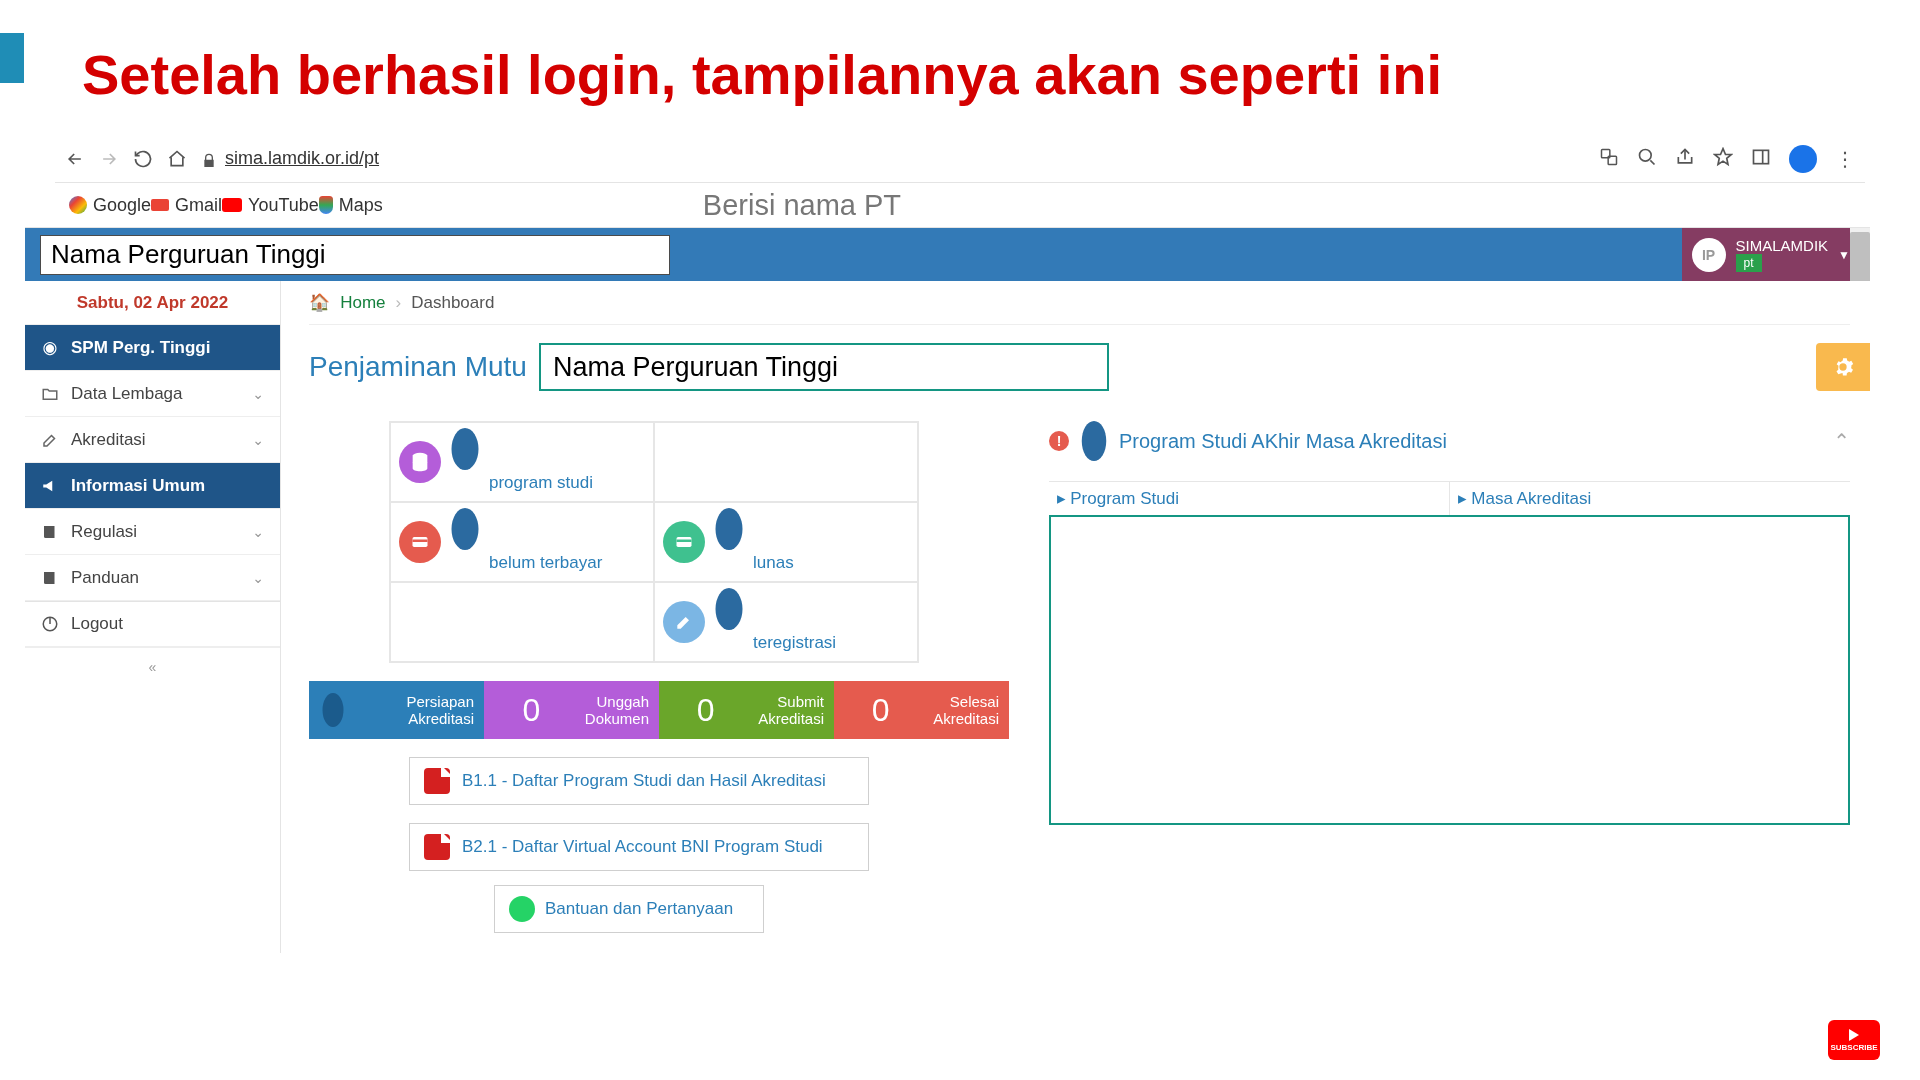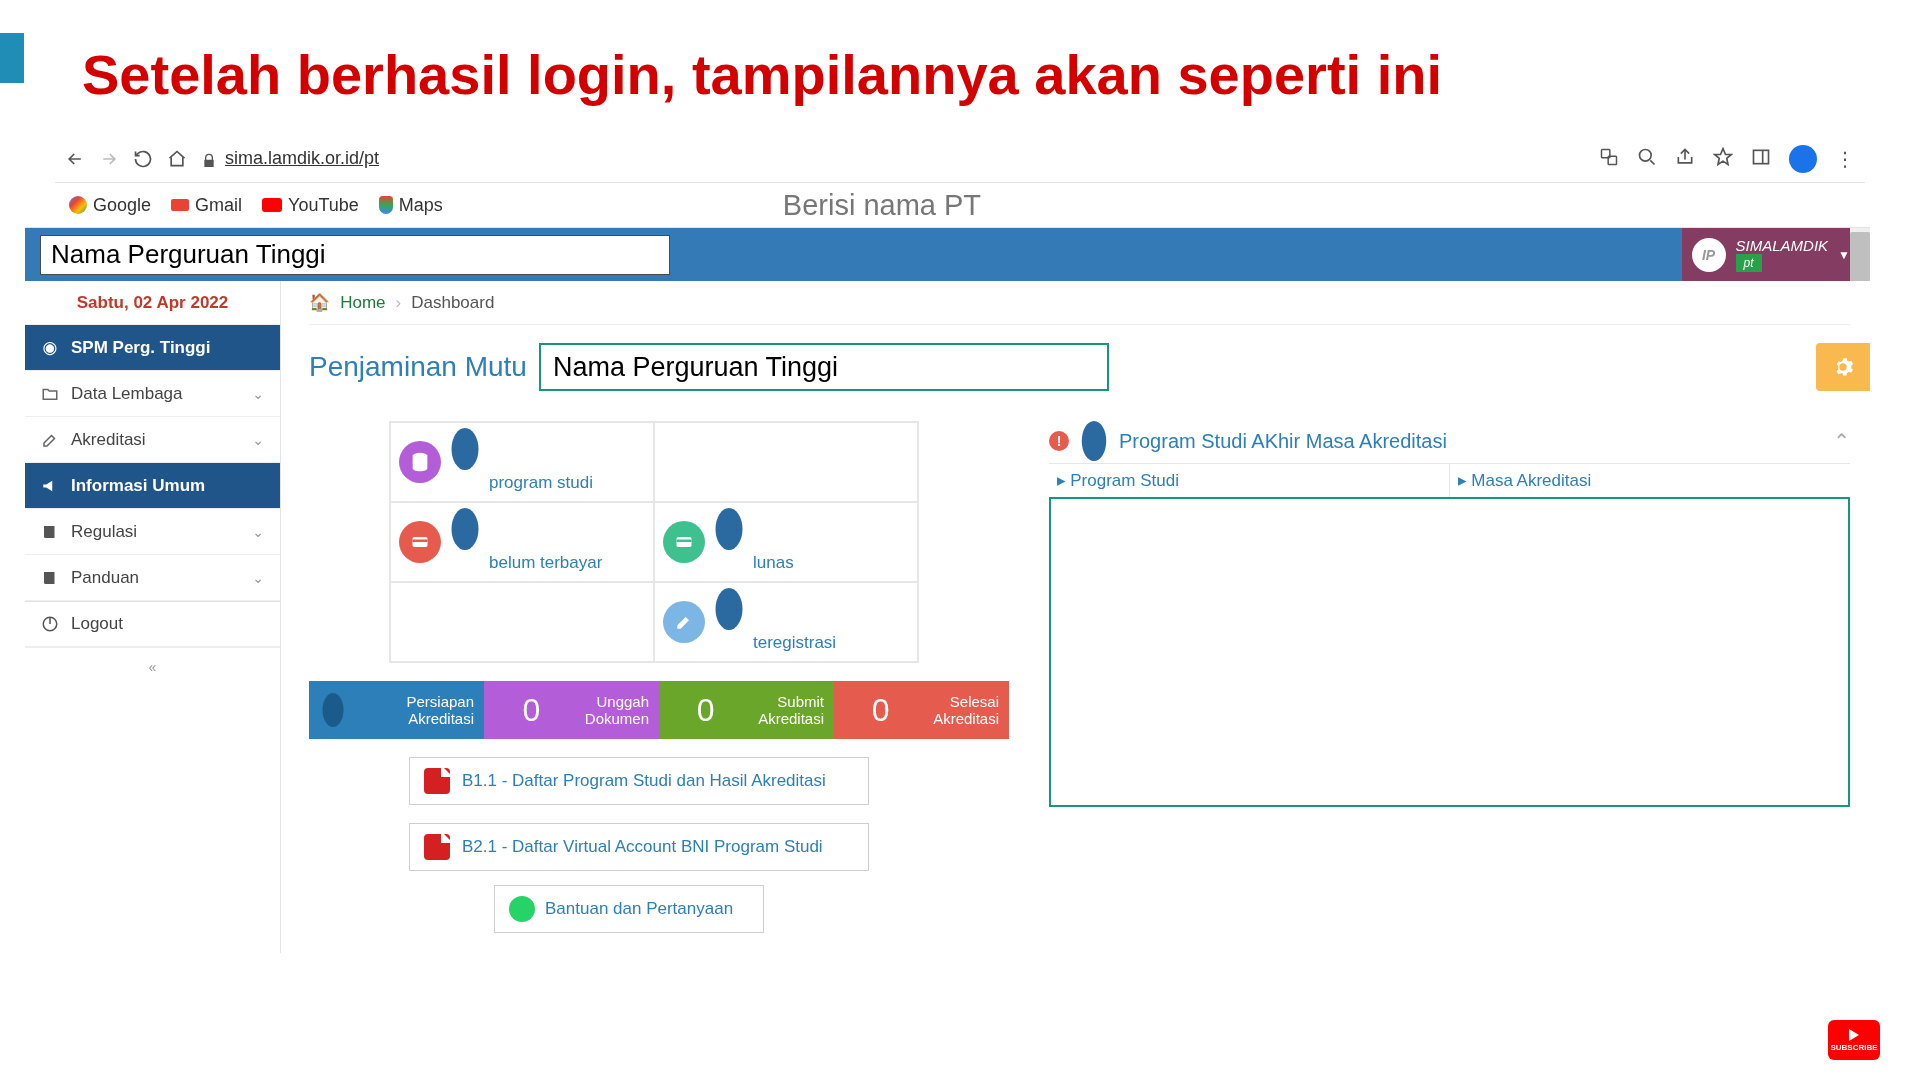--- a/index.html
+++ b/index.html
@@ -15,36 +15,36 @@
 .chrome-row { display: flex; align-items: center; height: 48px; gap: 14px; padding: 0 10px; border-bottom: 1px solid #e4e4e4; margin-top: 28px; }
 .nav-icon { width: 20px; height: 20px; display: flex; align-items: center; justify-content: center; color: #555; cursor: pointer; }
 .nav-icon svg { width: 20px; height: 20px; }
 .url-bar { display: flex; align-items: flex-end; gap: 8px; font-size: 18px; color: #333; text-decoration: underline; }
 .chrome-spacer { flex: 1; }
 .chrome-right { display: flex; align-items: center; gap: 18px; }
 .chrome-right .ic { color: #555; }
 .blue-circle { width: 28px; height: 28px; border-radius: 50%; background: #1a73e8; }
 .dots3 { font-size: 20px; color: #555; }
 
-.bookmarks-row { display: flex; align-items: center; height: 44px; gap: 20px; padding: 0 14px; font-size: 18px; color: #333; }
+.bookmarks-row { display: flex; align-items: center; height: 44px; padding: 0 14px; font-size: 18px; color: #333; }
 .bm { display: flex; align-items: center; gap: 6px; }
 .bm-g { width:18px;height:18px;border-radius:50%;background:linear-gradient(135deg,#4285f4,#ea4335,#fbbc05,#34a853); }
 .bm-m { width:18px;height:12px;background:#ea4335;border-radius:2px; }
 .bm-y { width:20px;height:14px;background:#ff0000;border-radius:3px; }
 .bm-p { width:14px;height:18px;background:linear-gradient(#ea4335,#34a853,#4285f4); border-radius:7px 7px 14px 14px; }
 
 .annot-label { color:#777; font-size: 29px; font-weight:500; margin-left: 320px; }
 .arrow-annot { position:absolute; left: 510px; top: 225px; }
 .arrow-annot svg { width: 100px; height: 100px; }
 
 
 .app { position: relative; margin: 0 50px 0 25px; border-top: 1px solid #e4e4e4; }
 .app-top { height: 53px; background:#337ab7; display:flex; align-items:center; }
 .pt-name-box { background:#fff; border:1px solid #4a4a4a; height:40px; margin-left:15px; width:630px; display:flex; align-items:center; padding:0 10px; font-size:26px; }
-.top-right { margin-left:auto; display:flex; align-items:center; gap:10px; background:#853c62; height:53px; padding:0 20px 0 10px;font-style:italic; }
+.top-right { margin-left:auto; display:flex; align-items:center; gap:10px; background:#853c62; height:53px; padding:0 20px 0 10px; }
 .avatar-ip { width:34px;height:34px;border-radius:50%;background:#fff;color:#999;display:flex;align-items:center;justify-content:center;font-size:14px;font-weight:600; }
 .ur { color:#fff; font-size:15px; line-height:16px; }
 .ur .pt-badge { display:inline-block;background:#2aa04b;padding:1px 8px;border-radius:0;font-size:12px; }
 .caret-dn { color:#fff; font-size:12px; }
 
 .app-body { display:flex; }
 .sidebar { width:256px; background:#fff; border-right:1px solid #e4e4e4; }
 .date-cell { height:44px; color:#c0392b; font-weight:600; font-size:17px; display:flex; align-items:center; justify-content:center; border-bottom:1px solid #eee; }
 .sb-item { height:46px; display:flex; align-items:center; font-size:17px; padding:0 16px; color:#444; gap:12px; border-bottom:1px solid #eee; cursor:pointer; }
 .sb-item.primary { background:#1f5588; color:#fff; }
@@ -82,21 +82,21 @@
 .status-oval{width:28px;height:34px;border-radius:50%;background:#1b5b8c;transform:scaleX(.75);}
 
 .doc-link { border:1px solid #cfcfcf; width:460px; margin:18px auto 0 100px; height:48px; display:flex; align-items:center; gap:12px; padding:0 14px; font-size:17px; color:#2c7fb8; }
 .pdf-ic{width:26px;height:26px;background:#d42020;border-radius:4px;position:relative;}
 .pdf-ic:after{content:"";position:absolute;right:-3px;top:-3px;border:6px solid transparent;border-left-color:#fff;border-bottom-color:#fff;}
 .wa-link { border:1px solid #cfcfcf; width:270px; margin:14px auto 0 185px; height:48px; display:flex; align-items:center; gap:10px; padding:0 14px; font-size:17px; color:#2c7fb8; }
 .wa-ic{width:26px;height:26px;border-radius:50%;background:#25d366;}
 
 .panel-head { display:flex; align-items:center; gap:8px; font-size:20px; color:#2c7fb8; }
 .warn-ic { width:20px;height:20px;border-radius:50%;background:#e55b4e;color:#fff;display:flex;align-items:center;justify-content:center;font-weight:700;font-size:14px;}
-.table-head { display:flex; margin-top:2px; }
+.table-head { display:flex; margin-top:20px; }
 .th-cell { flex:1; padding:6px 8px; border-top:1px solid #e6e6e6; font-size:17px; color:#2c7fb8; }
 .th-cell:last-child{border-left:1px solid #e6e6e6;}
 .empty-box { border:2px solid #149683; height:310px; }
 .panel-chev { margin-left:auto; color:#aaa; }
 .r-oval{width:34px;height:40px;border-radius:50%;background:#2b6aa0;transform:scaleX(.72);}
 
 .scrollbar { position:absolute; right:0; top:0; width:20px; height:100%; background:#f0f0f0; }
 .scrollbar .thumb{ width:100%; height:60px; background:#bfbfbf; border-radius:2px; margin-top:4px;}
 
 .yt-sub { position:fixed; right:40px; bottom:20px; width:52px; height:40px; background:#ff0000; border-radius:6px; display:flex; flex-direction:column; align-items:center; justify-content:center; color:#fff; font-size:8px; font-weight:bold;}

